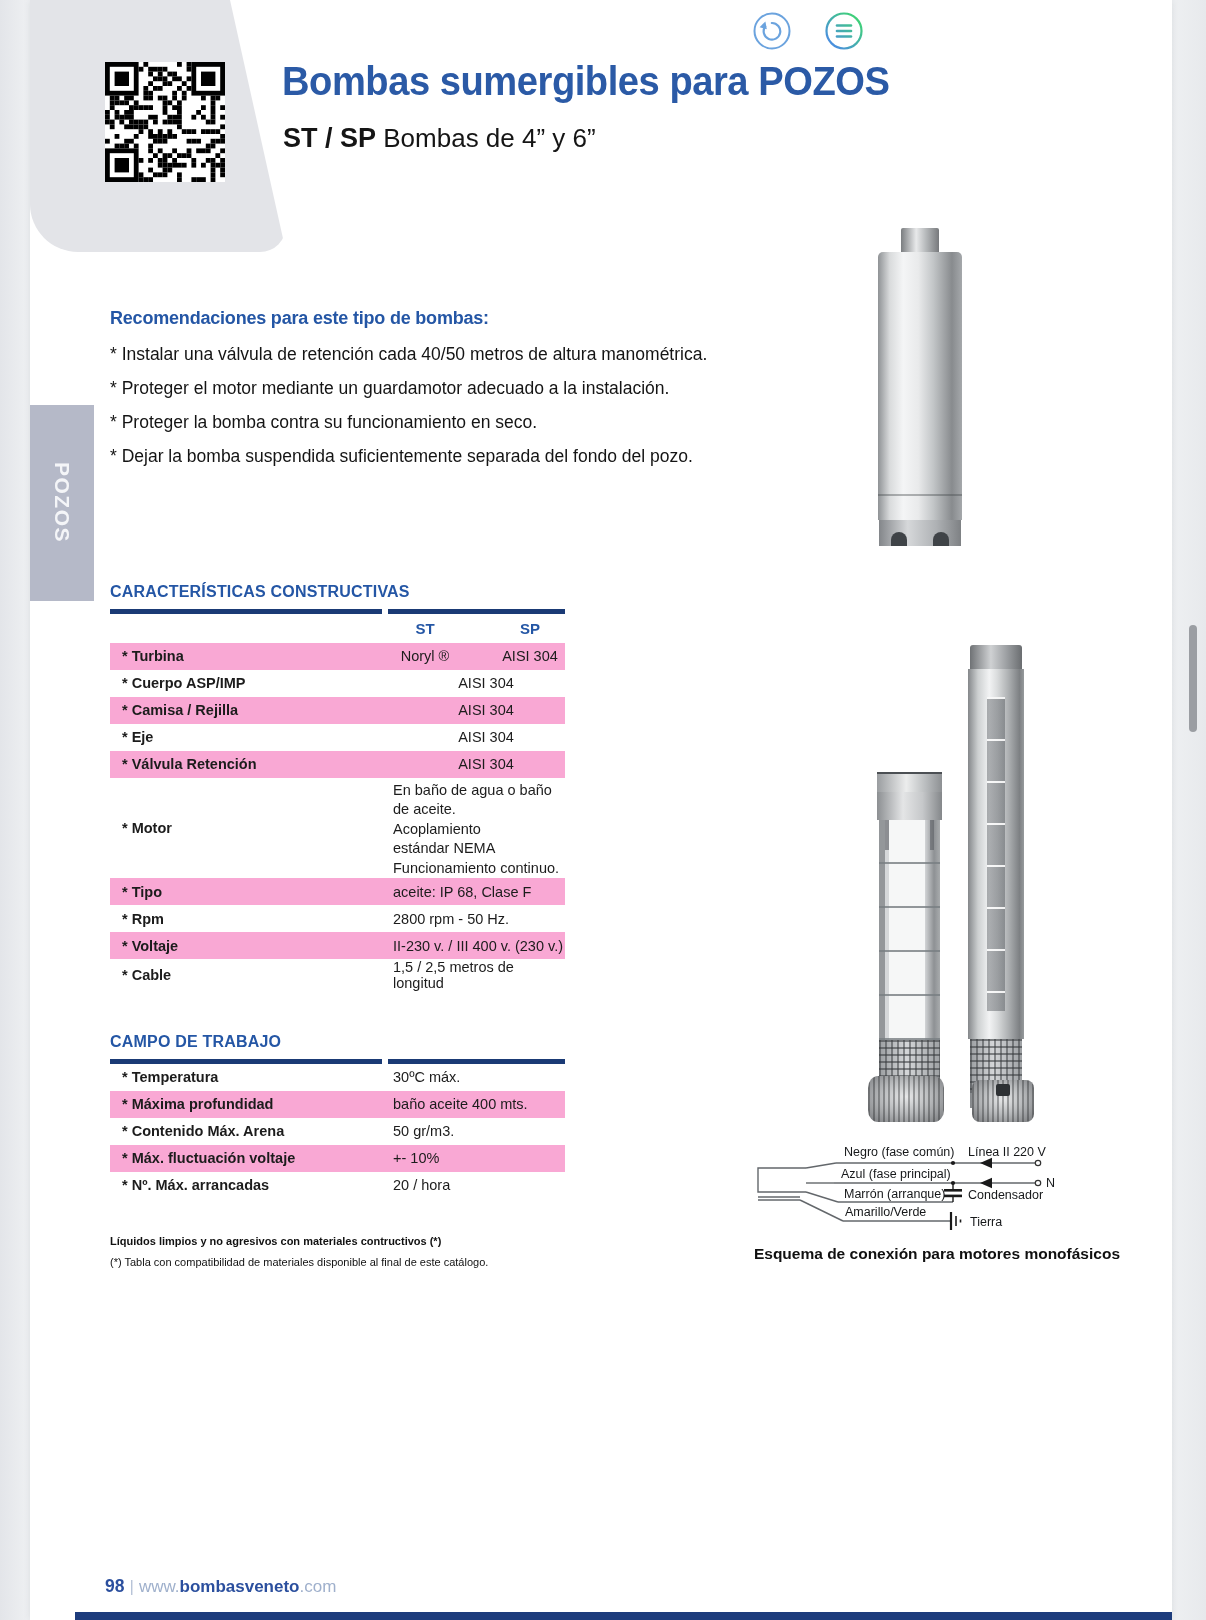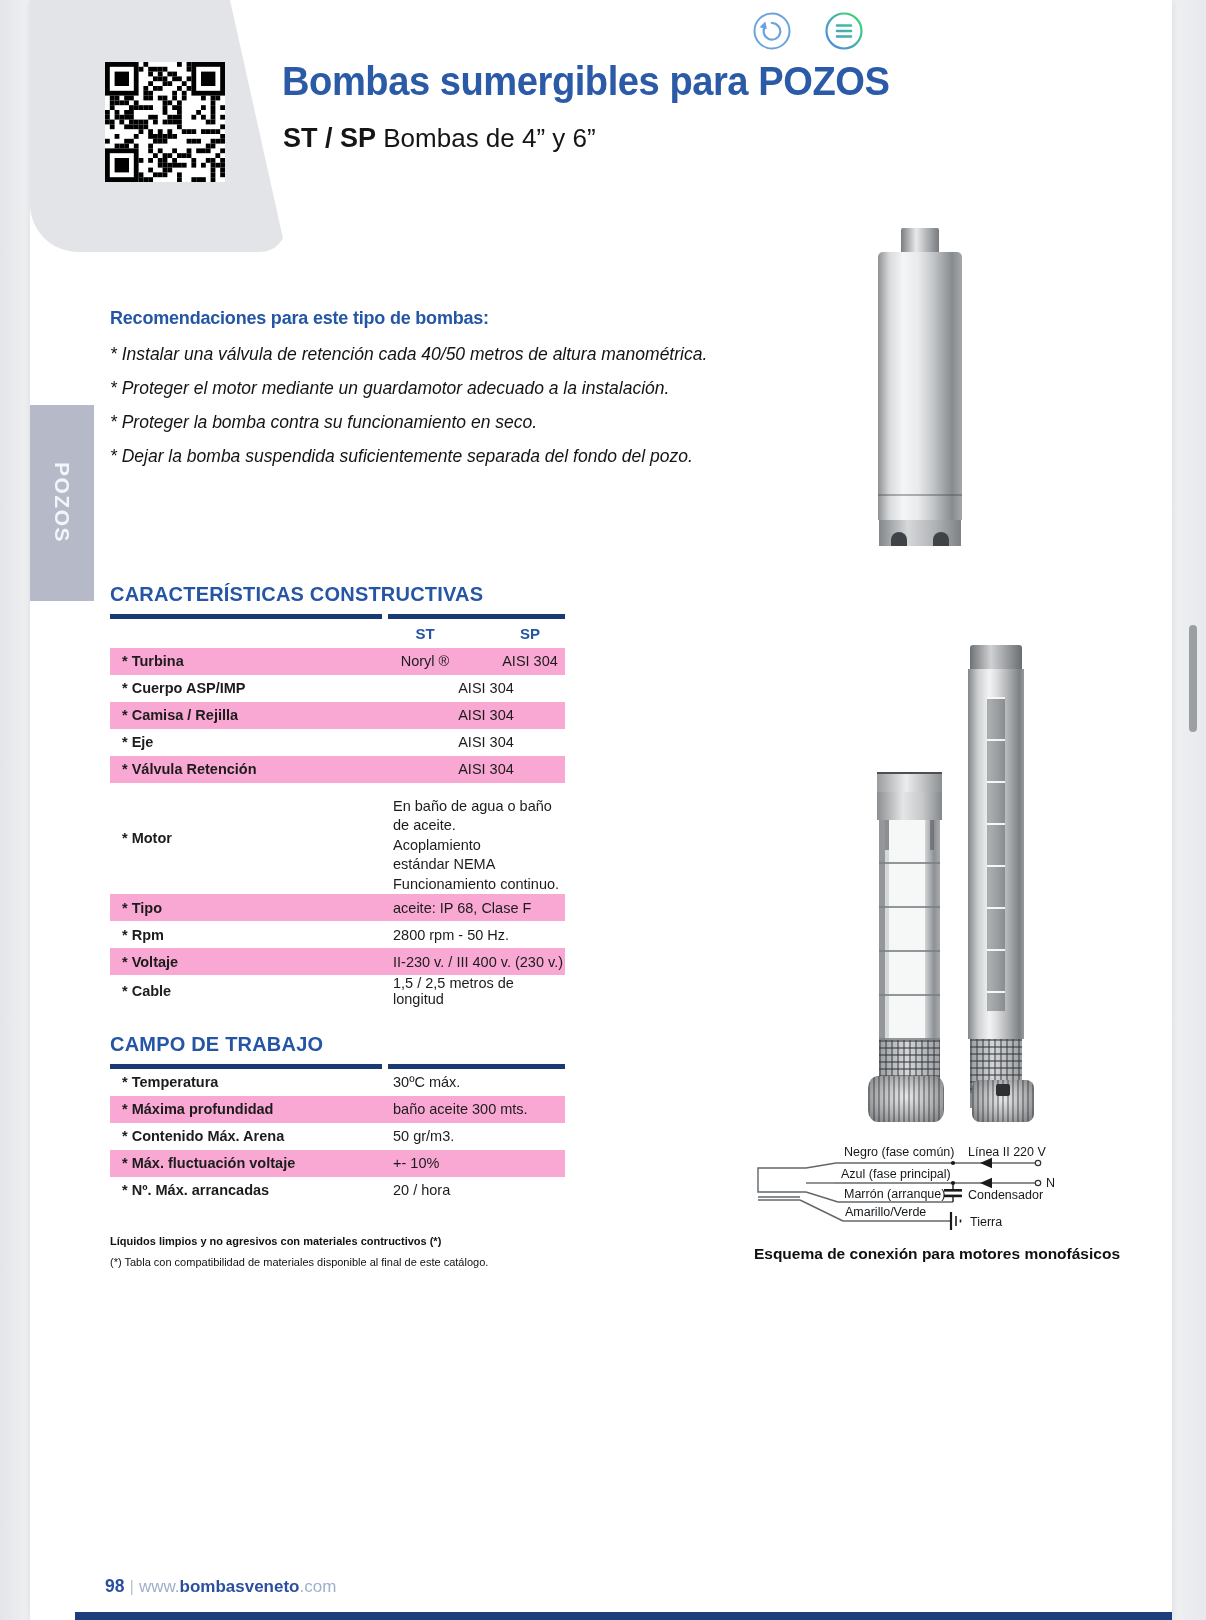--- a/index.html
+++ b/index.html
@@ -27,38 +27,38 @@
   .scroll-thumb{position:absolute;left:1189px;top:625px;width:8px;height:107px;border-radius:4px;background:#9b9ea3;}
 
   
   .pozos-tab{position:absolute;left:0;top:405px;width:64px;height:196px;background:#b5b9c8;
     display:flex;align-items:center;justify-content:center;}
   .pozos-tab span{writing-mode:vertical-rl;color:#f4f5f8;font-weight:bold;font-size:21px;letter-spacing:1.5px;}
 
   
   .reco{position:absolute;left:80px;top:308px;width:620px;}
   .reco h2{margin:0 0 15px;font-size:18px;color:#2456a5;letter-spacing:-.2px;}
-  .reco p{margin:0 0 13px;font-size:17.5px;color:#141414;line-height:1.2;font-style:italic;}
+  .reco p{margin:0 0 13px;font-size:17.5px;color:#141414;line-height:1.2;}
 
   
   .tbl{position:absolute;left:80px;width:455px;}
   .tbl-construction{top:583px;} .tbl-campo{top:1033px;}
-  .tbl h3{margin:0 0 8px;font-size:20px;color:#2456a5;letter-spacing:.2px;}
+  .tbl h3{margin:0 0 8px;font-size:16px;color:#2456a5;letter-spacing:.2px;}
   .rule{height:4.5px;background:linear-gradient(90deg,#1a3a75 0 59.7%,#fff 59.7% 61%,#1a3a75 61% 100%);}
   .row{display:flex;align-items:center;min-height:27px;font-size:14.5px;color:#1c1c1c;}
   .row.head{min-height:29px;color:#2456a5;font-weight:bold;font-size:15px;}
   .row.alt{background:#f9a8d4;}
   .c-label{width:245px;padding-left:12px;font-weight:bold;}
   .c-st{width:140px;text-align:center;}
   .c-sp{width:70px;text-align:center;}
   .c-span{width:210px;}
   .c-span.center{text-align:center;padding-left:52px;}
   .c-span.left{padding-left:38px;}
   .row.tall{min-height:80px;}
-  .row.tall .c-span{white-space:pre-line;line-height:19.5px;padding-top:14px;}
+  .row.tall .c-span{white-space:pre-line;line-height:19.5px;padding-top:3px;}
 
   
   .notes{position:absolute;left:80px;top:1231px;font-size:11px;line-height:21px;color:#111;}
   .notes .b{font-weight:bold;}
 
   
   .pump-top{position:absolute;left:848px;top:228px;width:84px;height:318px;}
   .pump-top .cap{position:absolute;left:23px;top:0;width:38px;height:26px;border-radius:2px 2px 0 0;
     background:linear-gradient(90deg,#7a7d80,#e8e9ea 40%,#b7babc 65%,#77797c);}
   .pump-top .body{position:absolute;left:0;top:24px;width:84px;height:268px;border-radius:5px 5px 0 0;
@@ -420,21 +420,21 @@
 
     <section class="tbl tbl-campo">
       <h3>CAMPO DE TRABAJO</h3>
       <div class="rule"></div>
       <div class="row">
         <div class="c-label">* Temperatura</div>
         <div class="c-span left">30ºC máx.</div>
       </div>
       <div class="row alt">
         <div class="c-label">* Máxima profundidad</div>
-        <div class="c-span left">baño aceite 300 mts.</div>
+        <div class="c-span left">baño aceite 400 mts.</div>
       </div>
       <div class="row">
         <div class="c-label">* Contenido Máx. Arena</div>
         <div class="c-span left">50 gr/m3.</div>
       </div>
       <div class="row alt">
         <div class="c-label">* Máx. fluctuación voltaje</div>
         <div class="c-span left">+- 10%</div>
       </div>
       <div class="row">

